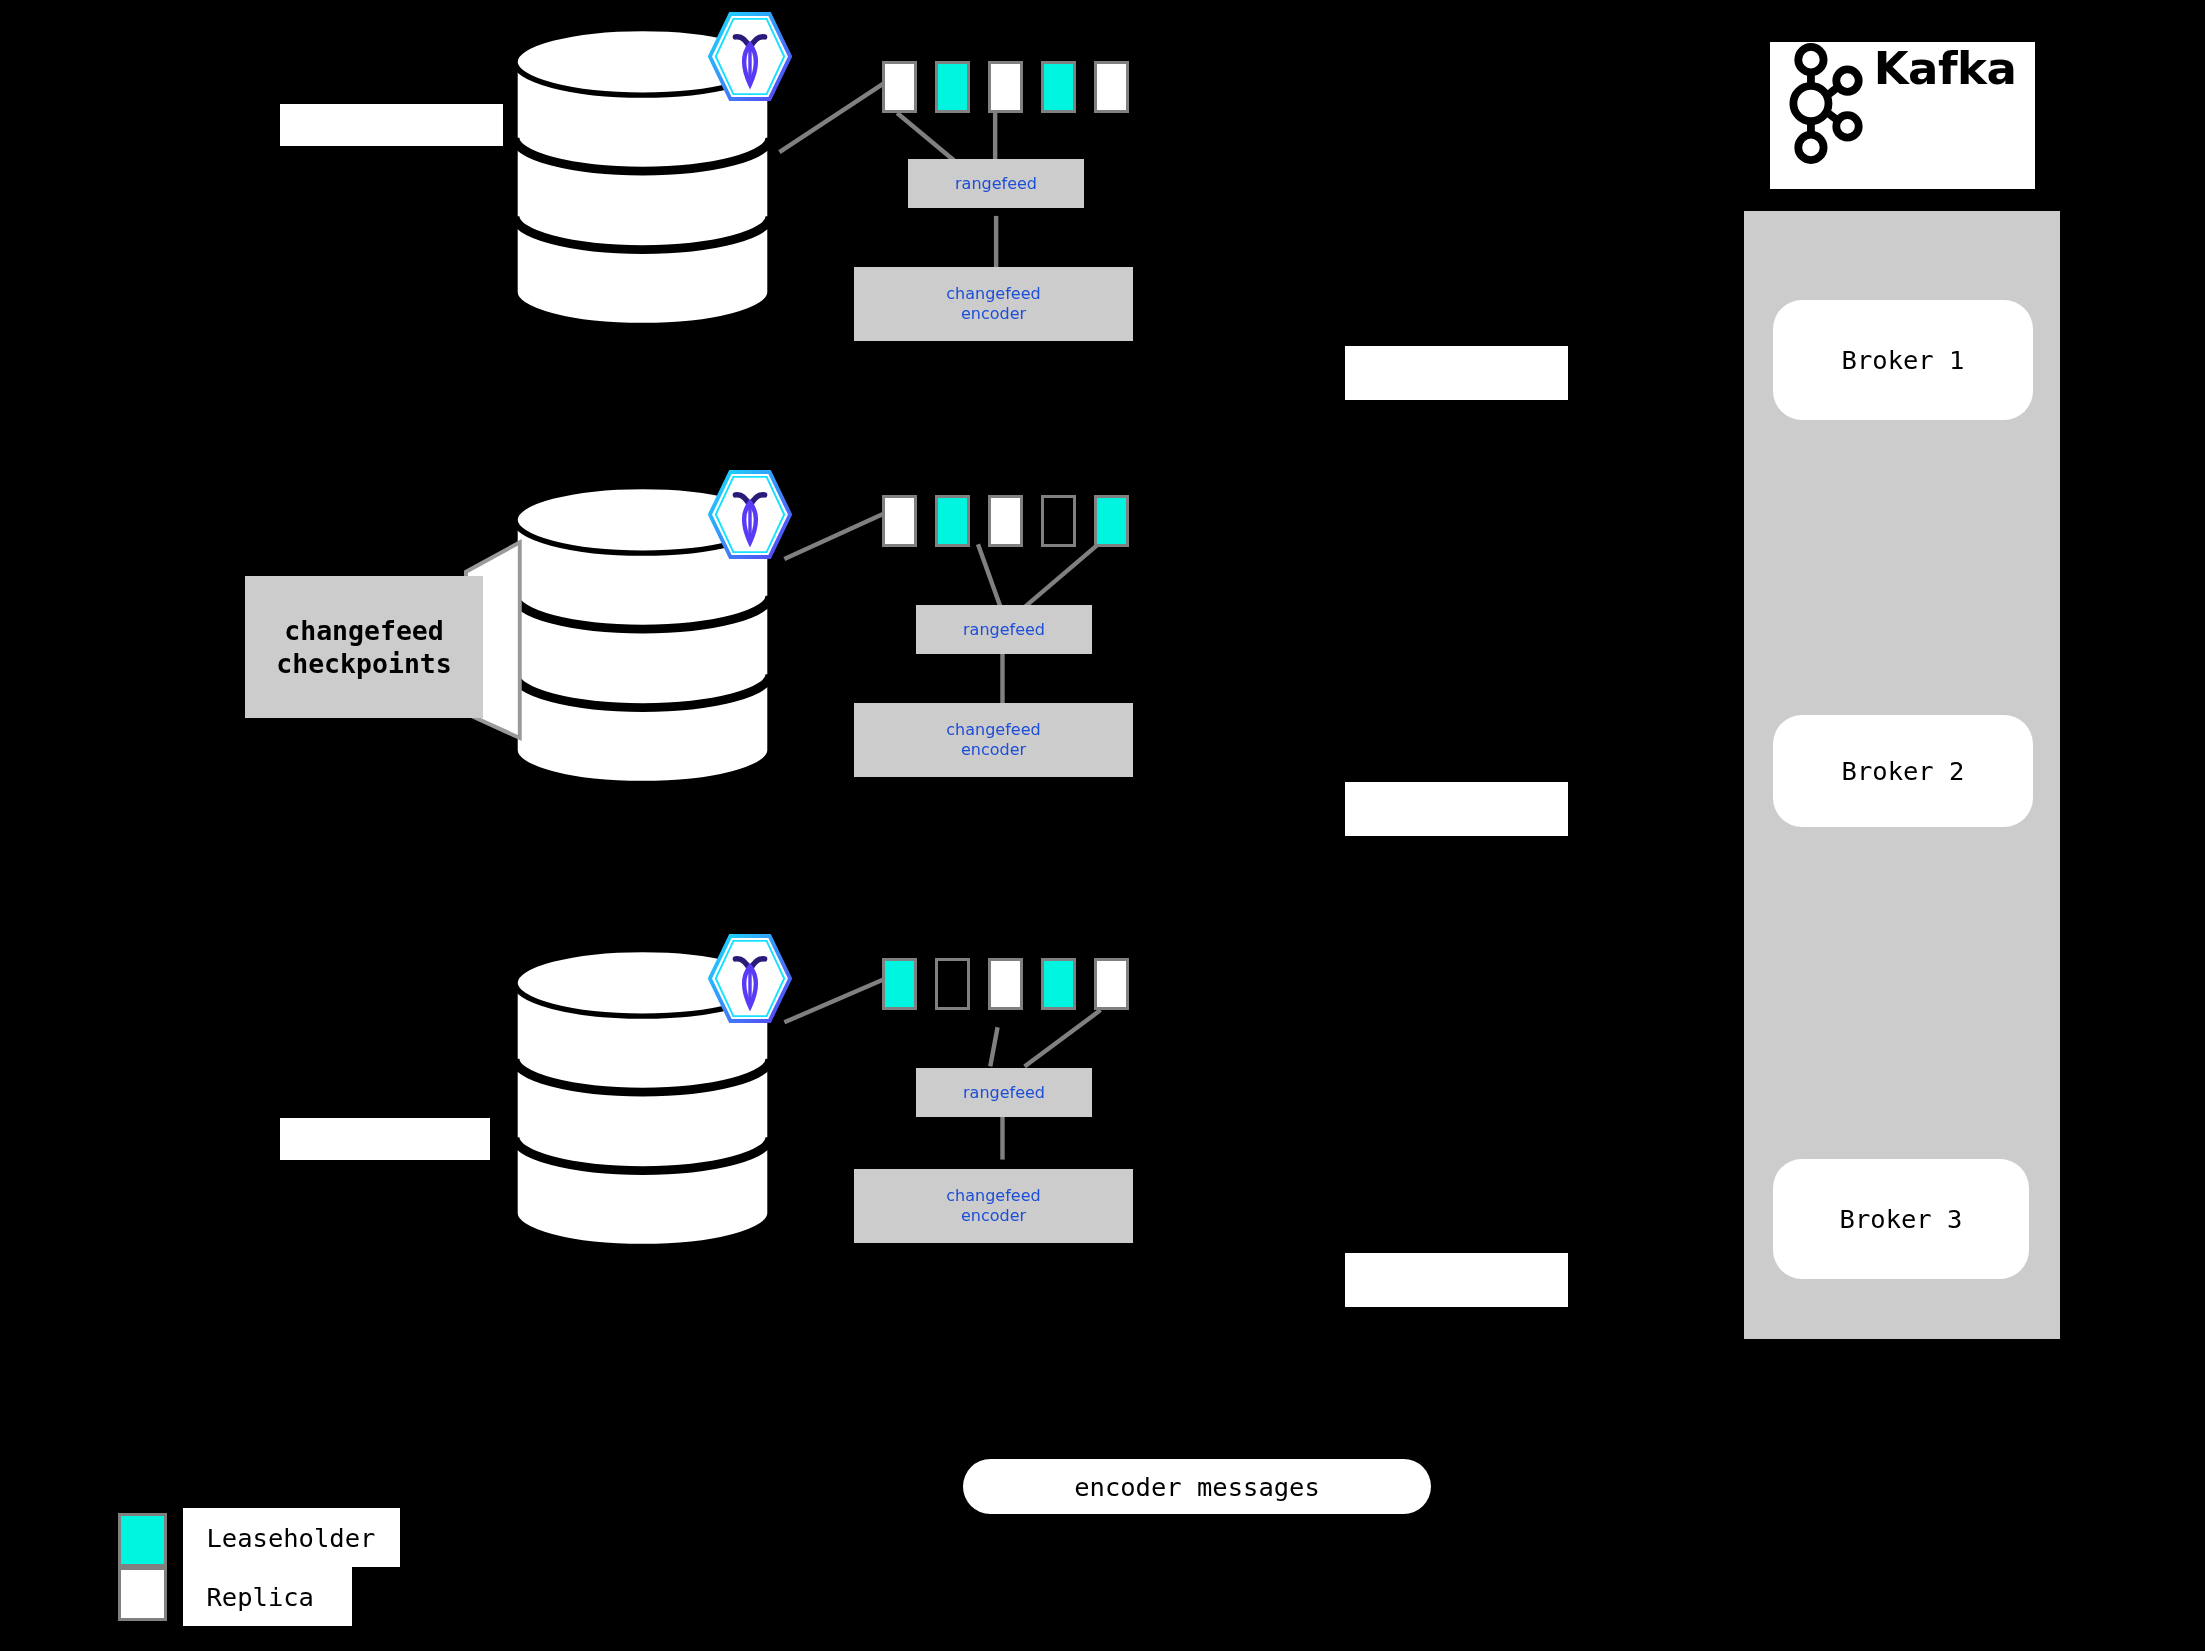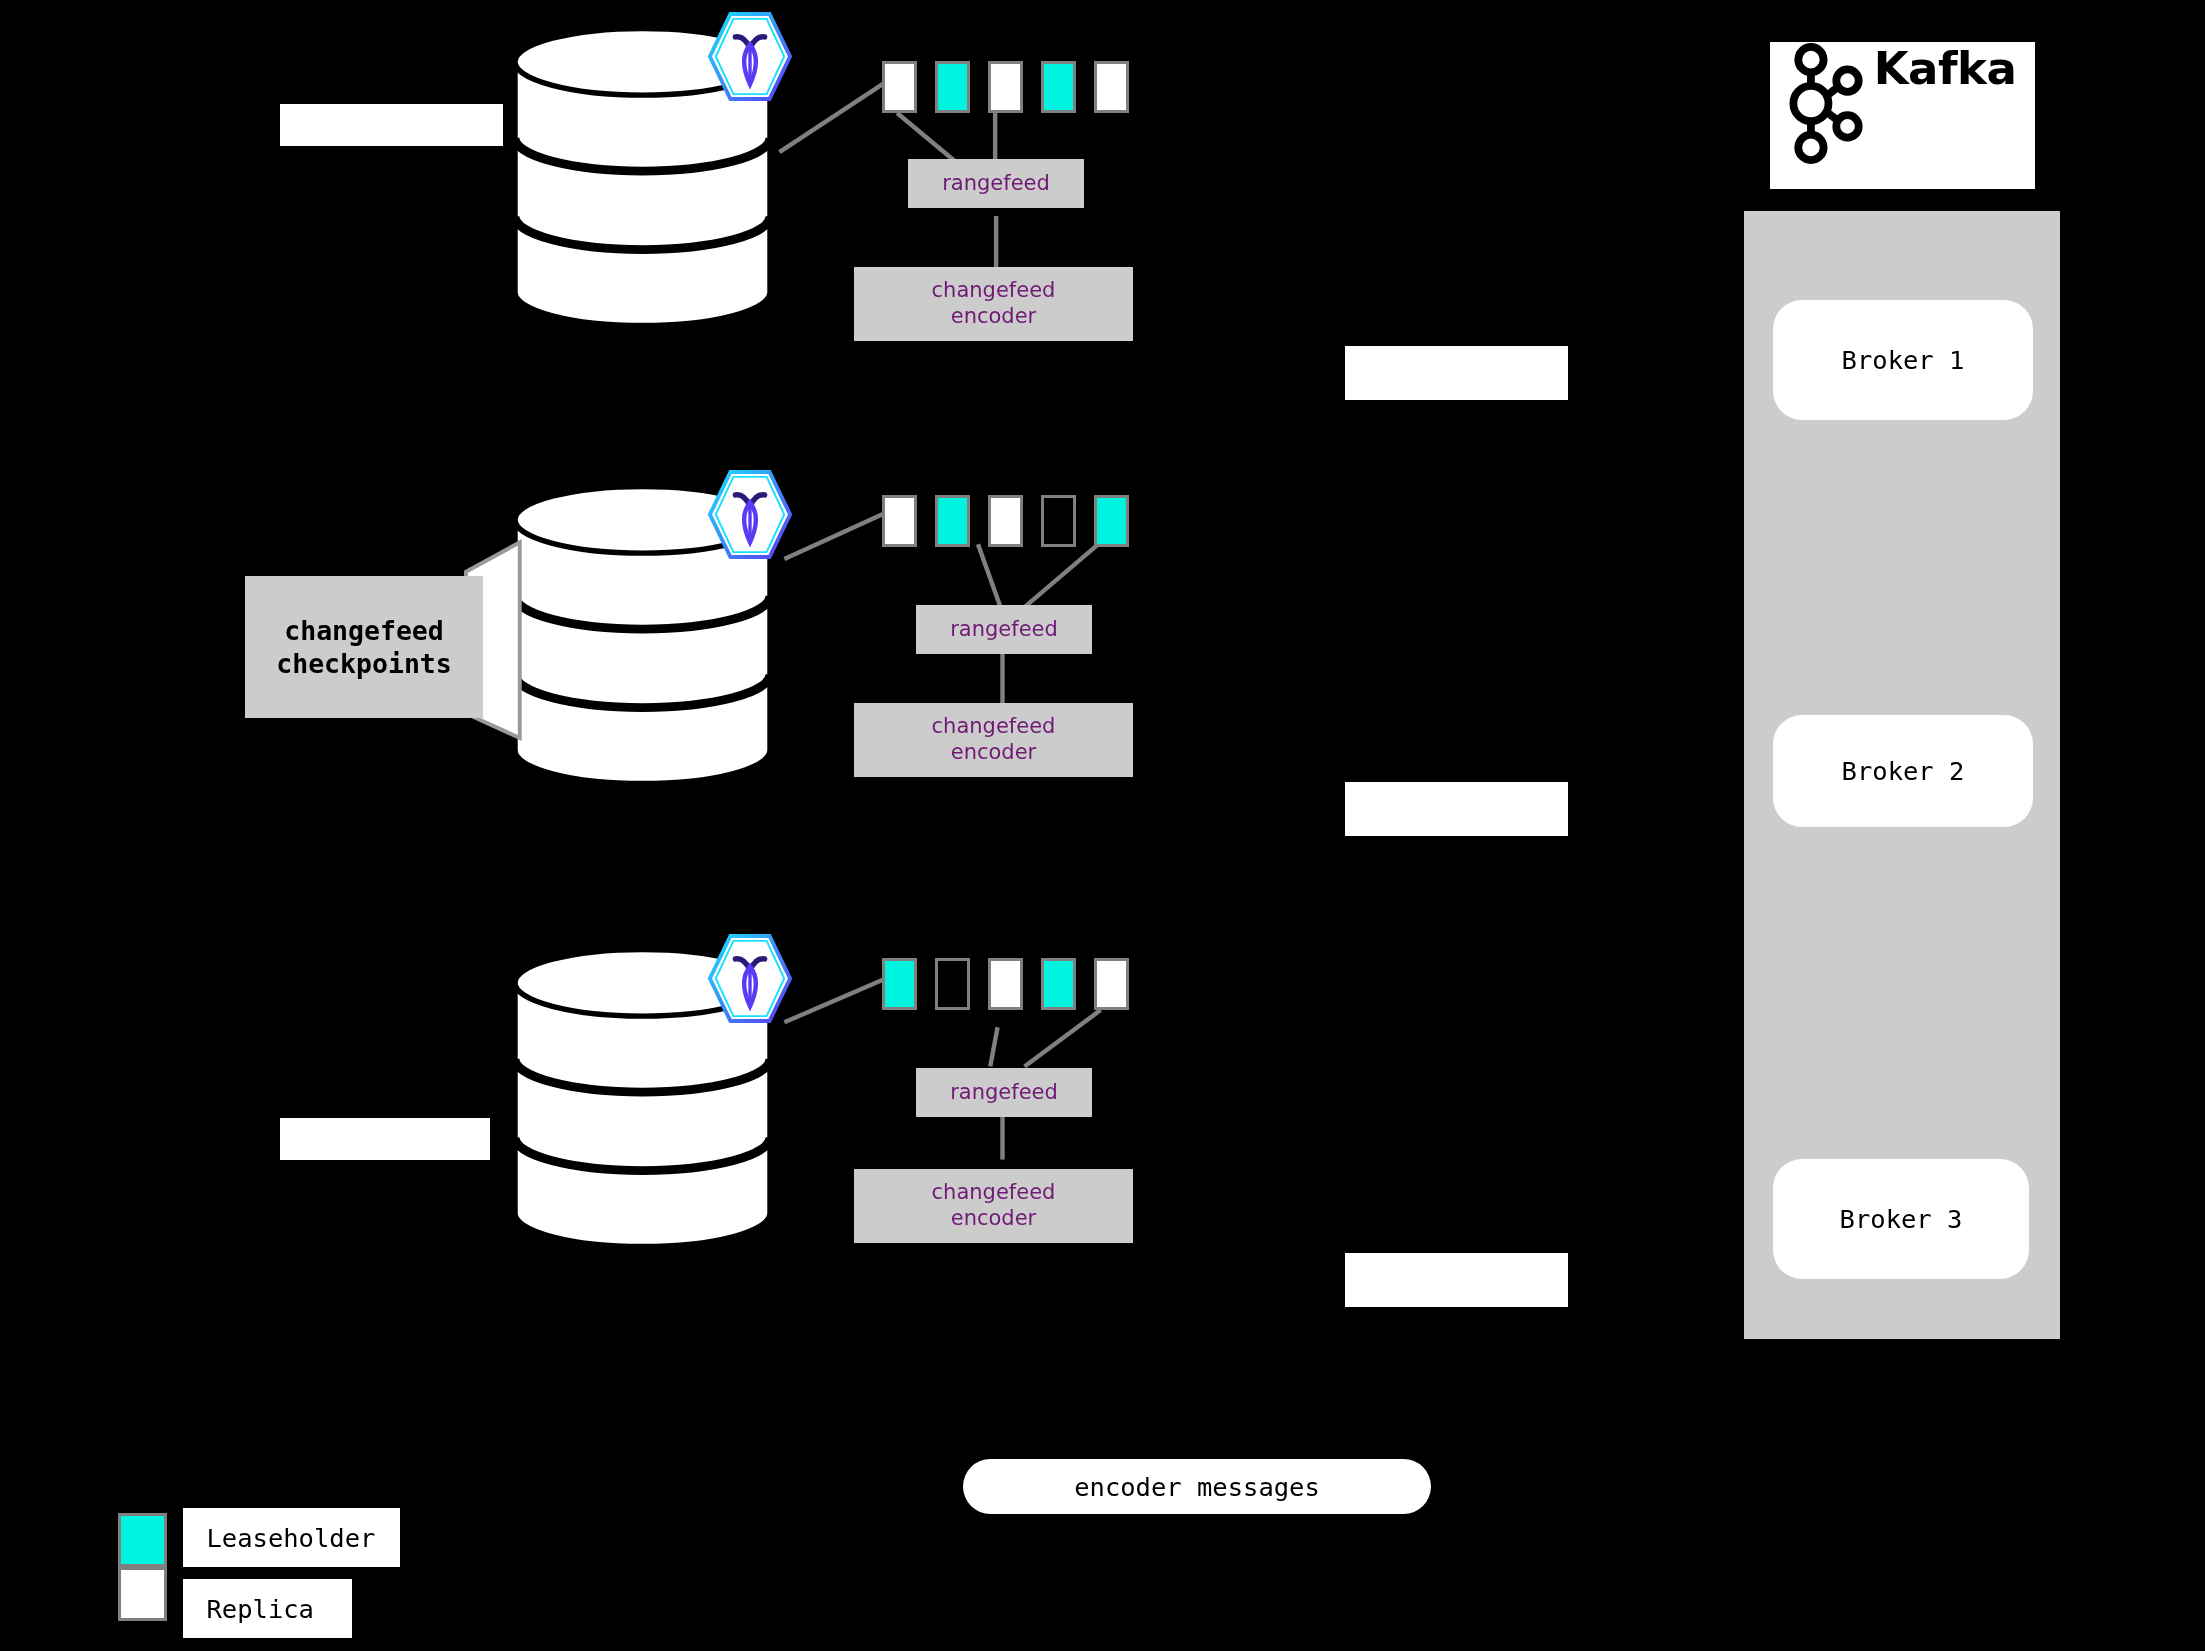--- a/index.html
+++ b/index.html
@@ -5,22 +5,22 @@
   html,body{margin:0;padding:0;background:#000;}
   body{width:2205px;height:1652px;position:relative;overflow:hidden;
        font-family:"DejaVu Sans Mono", monospace;}
   .abs{position:absolute;}
   
   .wlabel{background:#fff;color:#000;font-family:"DejaVu Sans", sans-serif;
           font-size:24.5px;line-height:1.22;text-align:center;
           display:block;white-space:pre;overflow:visible;}
   .wlabel span{display:block;}
   
-  .gbox{background:#cccccc;color:#701a75;font-family:"DejaVu Sans", sans-serif;
-        font-size:21px;line-height:1.22;text-align:center;
+  .gbox{background:#cccccc;color:#1d4ed8;font-family:"DejaVu Sans", sans-serif;
+        font-size:16px;line-height:1.22;text-align:center;
         display:flex;flex-direction:column;align-items:center;justify-content:center;}
   
   .rng{position:absolute;border:3.4px solid #808080;box-sizing:border-box;}
   .rng.leader{background:#00f5e1;}
   .rng.replica{background:#ffffff;}
   .rng.empty{background:transparent;}
   
   .broker{background:#fff;color:#000;border-radius:29px;
           font-family:"DejaVu Sans Mono",monospace;font-size:25.5px;
           display:flex;align-items:center;justify-content:center;}
@@ -242,17 +242,17 @@
 <div class="pill abs" style="left:963px;top:1459px;width:468px;height:55px;">
   <span>encoder messages</span>
 </div>
 
 <div class="abs" style="left:118px;top:1513px;width:304px;height:113px;">
   <div class="lgbox" style="left:0;top:0;width:49px;height:54px;background:#00f5e1;"></div>
   <div class="lgbox" style="left:0;top:54px;width:49px;height:54px;background:#ffffff;"></div>
   <div class="lglabel" style="left:65px;top:-4.9px;width:217px;height:59px;">
     <span>Leaseholder</span>
   </div>
-  <div class="lglabel" style="left:65px;top:66px;width:169px;height:59px;">
+  <div class="lglabel" style="left:65px;top:54px;width:169px;height:59px;">
     <span>Replica</span>
   </div>
 </div>
 
 
 </body></html>

